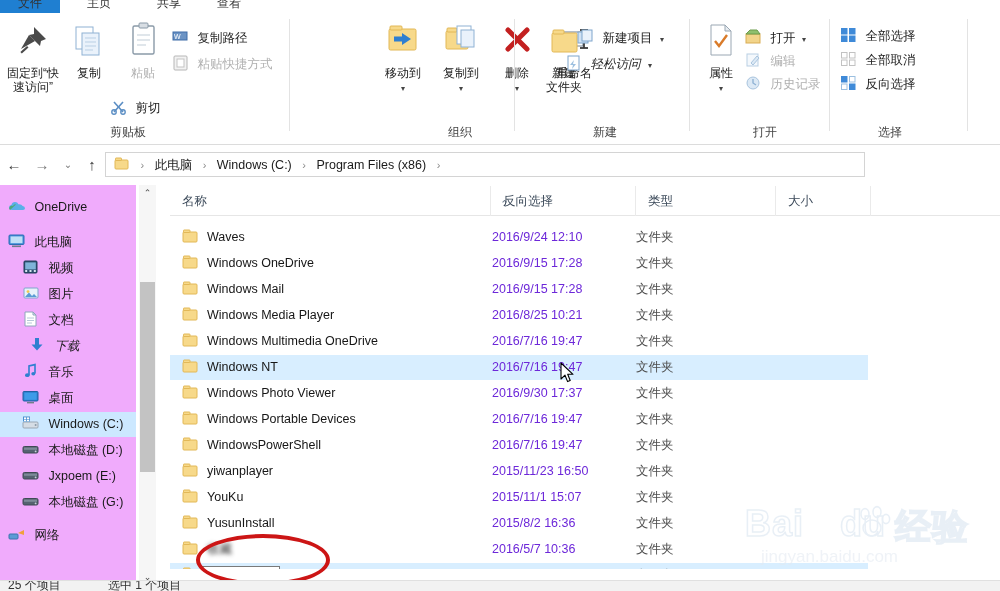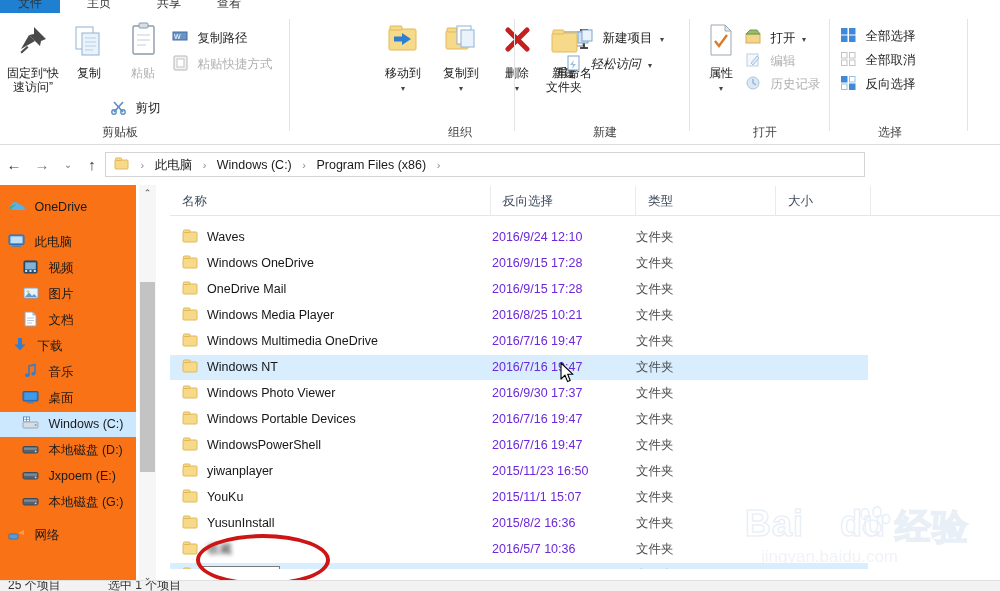--- a/index.html
+++ b/index.html
@@ -77,21 +77,21 @@
   .crumbs {
     position:absolute; left:8px; top:0; height:25px; line-height:25px;
     font-size:12.5px; color:#1a1a1a; white-space:nowrap;
   }
   .crumbs .sep { color:#8a8a8a; margin:0 7px; font-size:11px; }
   .crumbs .ci { }
 
   
   .sidebar {
     position:absolute; left:0; top:185px; width:136px; height:401px;
-    background:#f97316; overflow:hidden;
+    background:#f0abfc; overflow:hidden;
   }
   .sbitem {
     position:absolute; left:0; width:136px; height:25px; line-height:25px;
     font-size:12.5px; color:#1a1a1a; white-space:nowrap;
   }
   .sbitem.sel { background:#cce8ff; }
   .sbitem .sbic {
     display:inline-block; width:18px; height:16px; vertical-align:-3px;
     position:relative; margin-right:5px;
   }
@@ -289,21 +289,21 @@
               <line x1="4" y1="3" x2="13" y2="13"></line>
                 <line x1="13" y1="3" x2="4" y2="13"></line>
             </g>
             <circle cx="4" cy="13" r="2.2" fill="none" stroke="#5b8ec4" stroke-width="1.4"></circle>
             <circle cx="13" cy="13" r="2.2" fill="none" stroke="#5b8ec4" stroke-width="1.4"></circle>
           </svg>
         </span>
         <span>剪切</span>
       </div>
 
-      <div class="glabel" style="left:60px;width:120px;margin-top:35px;">剪贴板</div>
+      <div class="glabel" style="left:68px;width:120px;margin-top:35px;">剪贴板</div>
       <div class="rgroup-sep" style="left:289px;"></div>
     </div>
 
     <div class="rgroup" style="left:290px;width:225px;">
       <div class="bigbtn" style="left:82px;">
         <span class="ic">
           <svg width="62" height="44" viewBox="0 0 62 44">
             <g transform="translate(17,7)">
               <rect x="0" y="3" width="27" height="21" rx="1.5" fill="#f7d98a" stroke="#e2b857"></rect>
               <rect x="1" y="0" width="12" height="4" rx="1" fill="#f7d98a" stroke="#e2b857"></rect>
@@ -580,21 +580,21 @@
           <g stroke="#b6c8d9">
               <line x1="5" y1="7" x2="12" y2="7"></line>
               <line x1="5" y1="9.5" x2="12" y2="9.5"></line>
               <line x1="5" y1="12" x2="10" y2="12"></line>
             </g>
         </svg>
       </span>
       <span>文档</span>
     </div>
 
-    <div class="sbitem" style="top:149px;padding-left:11px;">
+    <div class="sbitem" style="top:149px;padding-left:28px;font-style:italic;">
       <span class="sbic">
         <svg width="18" height="16" viewBox="0 0 18 16">
           <path d="M7 1 H11 V7.5 H14.5 L9 13.5 L3.5 7.5 H7 Z" fill="#2f7fd0"></path>
         </svg>
       </span>
       <span>下载</span>
     </div>
 
     <div class="sbitem" style="top:175px;padding-left:22px;">
       <span class="sbic">
@@ -730,21 +730,21 @@
       <span class="ftype">文件夹</span>
     </div>
 
     <div class="frow" style="top:60px;">
       <span class="fname">
         <span class="fic">
           <svg width="17" height="15" viewBox="0 0 17 15">
               <rect x="1" y="3" width="14" height="10" rx="1" fill="#f7d98a" stroke="#e2b857"></rect>
               <rect x="1.5" y="1" width="6.5" height="2.5" rx="0.6" fill="#f7d98a" stroke="#e2b857"></rect>
             </svg>
-        </span><span>OneDrive Mail</span>
+        </span><span>Windows Mail</span>
       </span>
       <span class="fdate">2016/9/15 17:28</span>
       <span class="ftype">文件夹</span>
     </div>
 
     <div class="frow" style="top:86px;">
       <span class="fname">
         <span class="fic">
           <svg width="17" height="15" viewBox="0 0 17 15">
               <rect x="1" y="3" width="14" height="10" rx="1" fill="#f7d98a" stroke="#e2b857"></rect>

